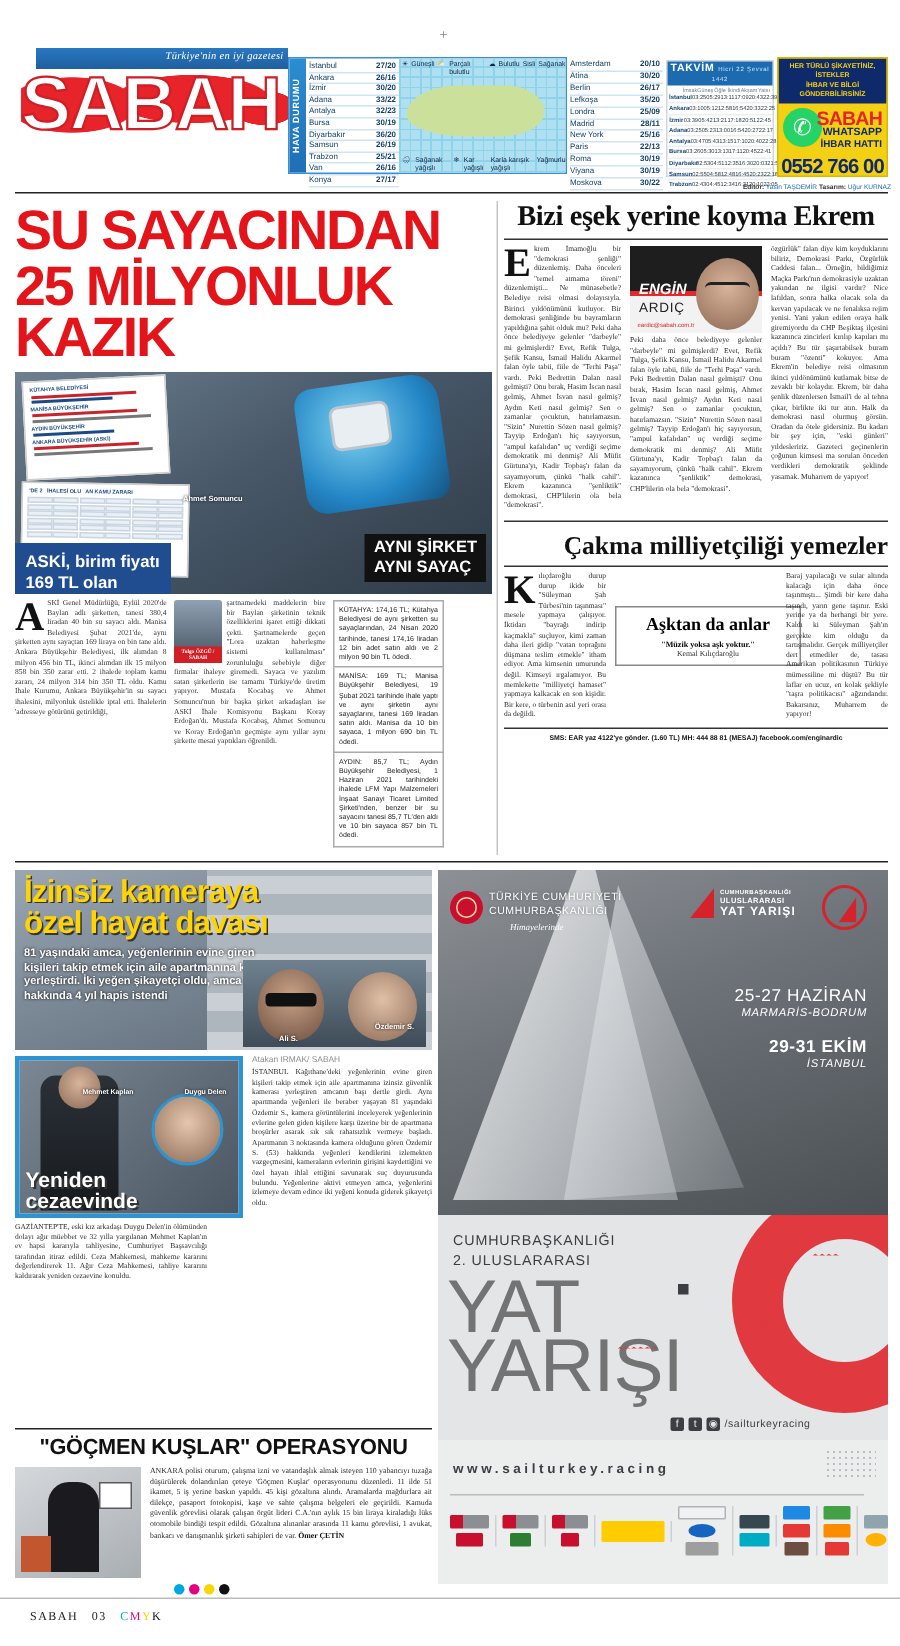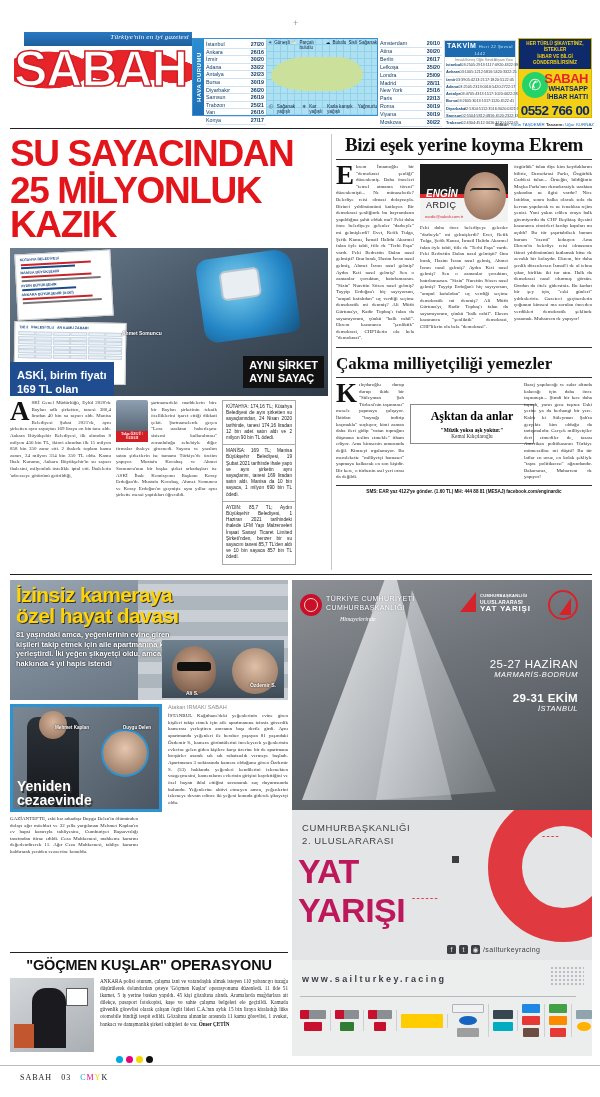--- a/index.html
+++ b/index.html
@@ -167,21 +167,21 @@
   .author-card .an1 { position: absolute; left: 6px; top: 24px; color: #fff; font-style: italic;
     font-weight: bold; font-size: 10px; }
   .author-card .an2 { position: absolute; left: 6px; top: 36px; color: #222; font-size: 9px; letter-spacing: .5px; }
   .author-card .amail { position: absolute; left: 5px; bottom: 3px; color: #d8232a; font-size: 4px; }
   .author-card .aface { position: absolute; right: 2px; top: 8px; width: 42px; height: 48px;
     border-radius: 50%; background: radial-gradient(circle at 50% 40%, #d8b49b, #8e6a55); }
   .author-card .aface::after { content:""; position:absolute; left:6px; top:16px; width:30px; height:9px;
     border-top: 2.5px solid #222; border-radius: 4px; }
 
   .col2-h1 { font-family: "Liberation Serif", serif; font-size: 17px; font-weight: bold;
-    text-align: left; color: #111; margin-top: 6px; }
+    text-align: right; color: #111; margin-top: 6px; }
   .quote-box { width: 124px; border: .8px solid #888; padding: 4px 5px; text-align: center;
     background: #fff; }
   .quote-box .qt { font-family: "Liberation Serif", serif; font-size: 12px; font-weight: bold; }
   .quote-box .qq { font-family: "Liberation Serif", serif; font-size: 5.4px; font-weight: bold;
     margin-top: 3px; }
   .quote-box .qa { font-family: "Liberation Serif", serif; font-size: 5.2px; color: #333; }
   .sms-line { font-size: 4.6px; font-weight: bold; text-align: center; color: #111; margin-top: 4px;
     border-top: 1px solid #333; padding-top: 3px; }
 
   
@@ -279,22 +279,22 @@
   .ad-date1 .c { font-size: 7.5px; font-style: italic; letter-spacing: .5px; }
   .ad-date2 { position: absolute; right: 14px; top: 112px; text-align: right; color: #fff; }
   .ad-date2 .d { font-size: 11.5px; font-weight: bold; letter-spacing: .4px; }
   .ad-date2 .c { font-size: 7.5px; font-style: italic; letter-spacing: .5px; }
 
   .ad-mid { position: absolute; left: 0; top: 230px; width: 300px; height: 150px; background: #e4e5e7; overflow: hidden; }
   .ad-ring { position: absolute; right: -46px; top: -18px; width: 150px; height: 150px;
     border-radius: 50%; border: 34px solid #e0393f; }
   .ad-kicker { position: absolute; left: 10px; top: 12px; font-size: 9.5px; line-height: 12.5px;
     color: #3b3f44; letter-spacing: .6px; }
-  .ad-yat { position: absolute; left: 6px; top: 42px; font-size: 34px; font-weight: bold;
-    color: #be185d; line-height: 39px; letter-spacing: -.5px; }
+  .ad-yat { position: absolute; left: 6px; top: 42px; font-size: 50px; font-weight: normal;
+    color: #737373; line-height: 39px; letter-spacing: -.5px; }
   .ad-sq { position: absolute; left: 160px; top: 46px; width: 7px; height: 7px; background: #3b3f44; }
   .ad-x { position: absolute; left: 214px; top: 68px; color: #e0393f; font-size: 8px; }
   .ad-wave { position: absolute; left: 120px; top: 82px; width: 52px; height: 7px; color: #e0393f; font-size: 9px; overflow: hidden; }
   .ad-wave2 { position: absolute; left: 250px; top: 20px; width: 40px; height: 7px; color: #e0393f; font-size: 9px; overflow: hidden; }
   .ad-social { position: absolute; left: 155px; bottom: 6px; display: flex; align-items: center; gap: 3px; }
   .ad-social i { width: 9px; height: 9px; background: #3b3f44; border-radius: 1.5px; display: inline-block;
     color: #e4e5e7; font-size: 7px; font-style: normal; text-align: center; line-height: 9px; }
   .ad-handle { font-size: 7px; color: #3b3f44; letter-spacing: .4px; }
 
   .ad-bot { position: absolute; left: 0; top: 380px; width: 300px; height: 96px; background: #eceded; }

